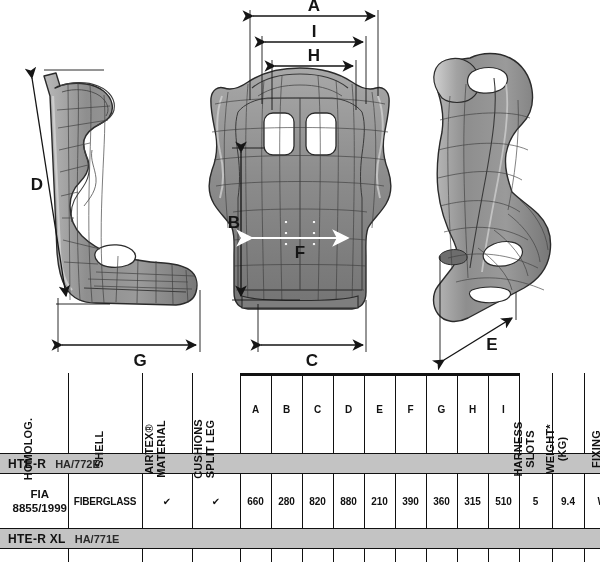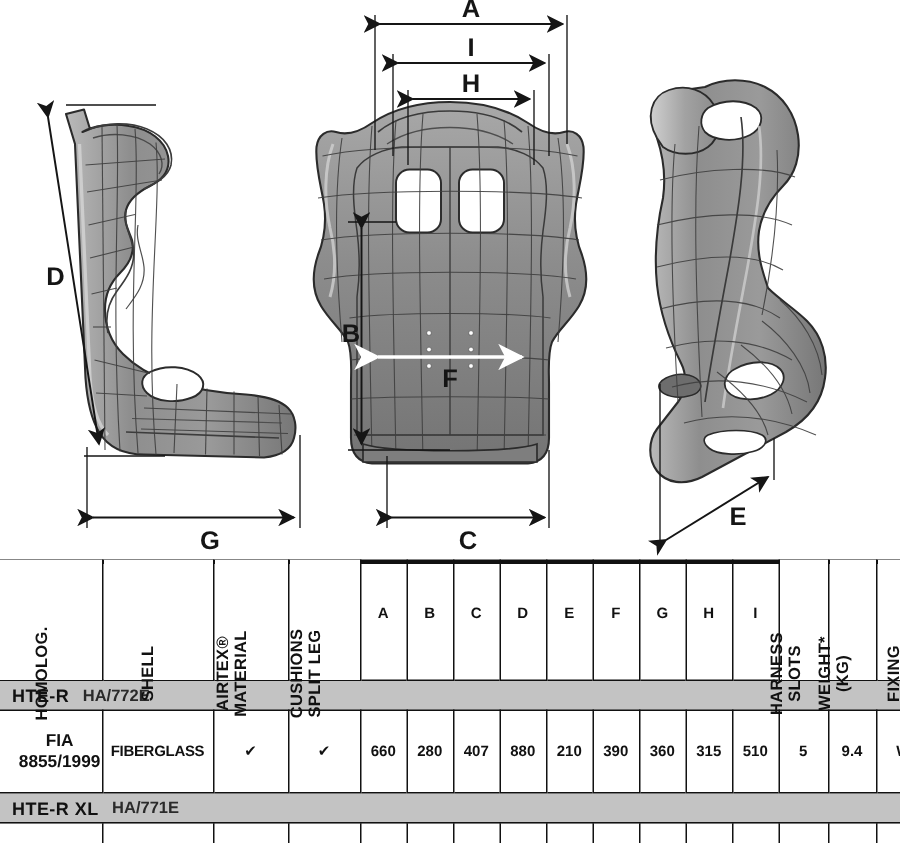--- a/index.html
+++ b/index.html
@@ -430,21 +430,21 @@
         <div class="homolog">
           <span>FIA</span><br>
           <span>8855/1999</span>
         </div>
       </td>
       <td class="shellcell">FIBERGLASS</td>
       <td class="tick">✔</td>
       <td class="tick">✔</td>
       <td>660</td>
       <td>280</td>
-      <td>407</td>
+      <td>820</td>
       <td>880</td>
       <td>210</td>
       <td>390</td>
       <td>360</td>
       <td>315</td>
       <td class="thick">510</td>
       <td>5</td>
       <td>9.4</td>
       <td class="last">W</td>
     </tr>

